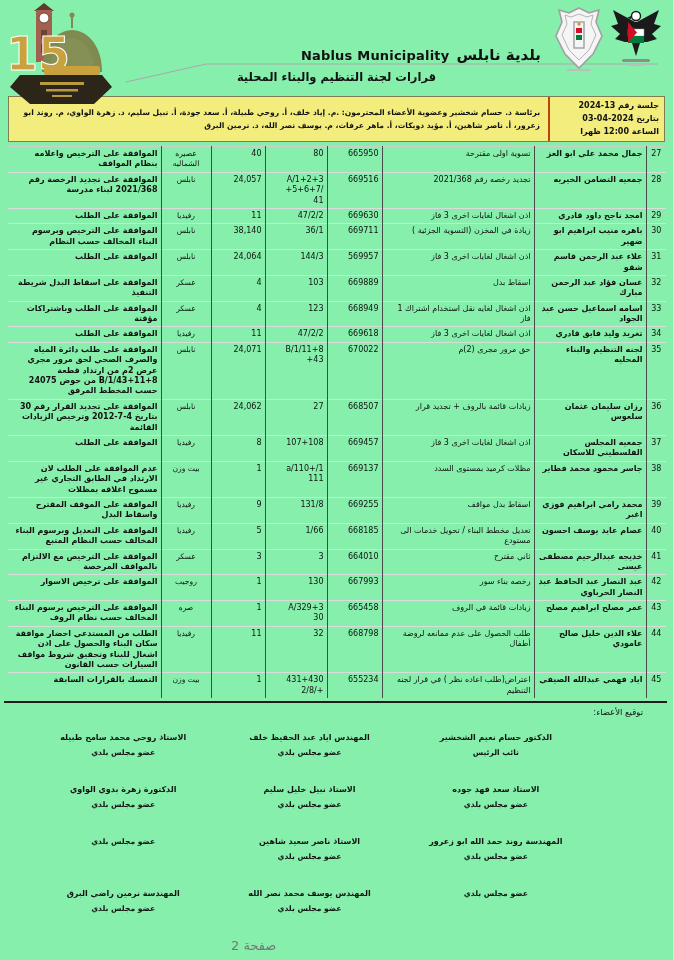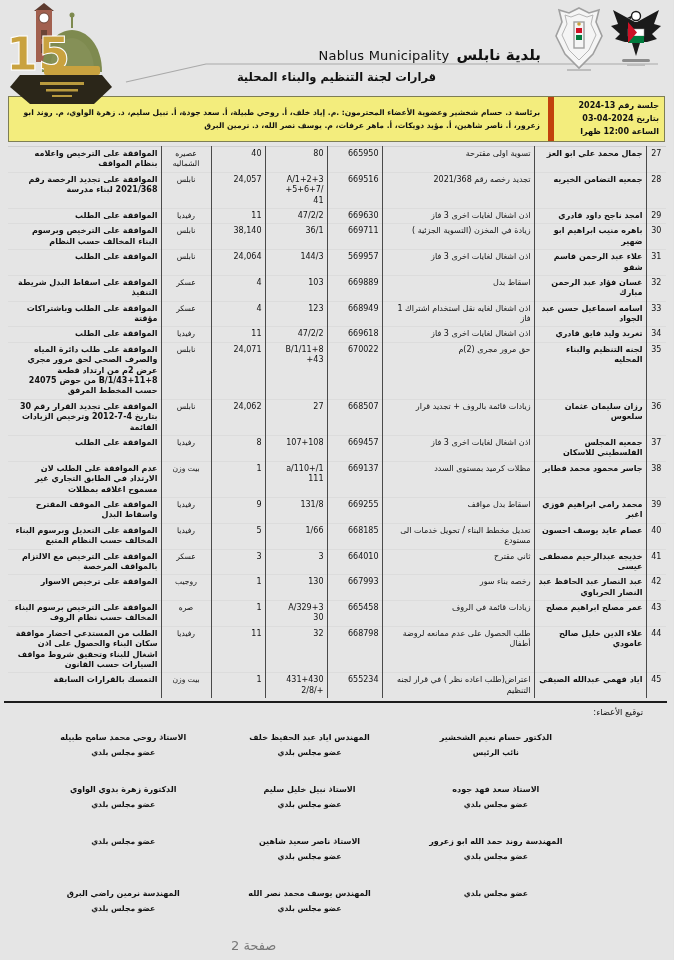--- a/index.html
+++ b/index.html
@@ -1,37 +1,37 @@
 <!DOCTYPE html>
 <html lang="ar" style="--banner-yellow: #f3ed7d;"><head>
 <meta charset="utf-8">
 <style>
   html,body{margin:0;padding:0;background:#ffffff;}
   .page{
-    position:relative;width:674px;height:960px;background:#e5e5e5;overflow:hidden;
+    position:relative;width:674px;height:960px;background:#86efac;overflow:hidden;
     font-family:"DejaVu Sans",sans-serif;color:#111;
     border-right:1px solid #e3e3e3;box-sizing:border-box;
   }
   
   .header{position:relative;height:94px;}
   .logo-150{position:absolute;left:6px;top:2px;width:110px;height:104px;z-index:2;}
   .emblems{position:absolute;right:10px;top:6px;display:flex;gap:4px;align-items:flex-start;}
   .brand{position:absolute;top:30px;right:132px;display:flex;align-items:baseline;gap:7px;direction:ltr;}
-  .brand .en{font-weight:normal;font-size:13px;letter-spacing:.2px;margin-left:26px;}
+  .brand .en{font-weight:bold;font-size:13px;letter-spacing:.2px;margin-left:26px;}
   .brand .ar{font-weight:bold;font-size:15px;margin-top:16px;}
   .header-rule{position:absolute;left:0;top:0;width:674px;height:94px;pointer-events:none;}
   .doc-title{position:absolute;top:70px;left:0;width:100%;text-align:center;
     font-weight:bold;font-size:11.5px;direction:rtl;}
   
   .banner{
     margin:2px 8px 0 8px;display:flex;direction:rtl;background:var(--banner-yellow,#f3ed7d);
     border:1px solid #7e7e55;min-height:46px;box-sizing:border-box;
   }
   .banner-session{
-    width:116px;flex:0 0 116px;border-left:6px solid #c2410c;padding:3px 5px 2px 2px;
+    width:116px;flex:0 0 116px;border-left:2px solid #c2410c;padding:3px 5px 2px 2px;
     font-size:8px;font-weight:bold;line-height:1.6;text-align:right;box-sizing:border-box;
   }
   .banner-attendees{
     flex:1;padding:4px 8px;font-size:7.6px;font-weight:bold;line-height:1.75;
     display:flex;align-items:center;text-align:right;justify-content:center;
   }
   
   table.decisions{
     width:658px;margin:4px 8px 0 8px;border-collapse:collapse;direction:rtl;
     table-layout:fixed;border-top:1px solid #cfcfcf;font-size:8px;

